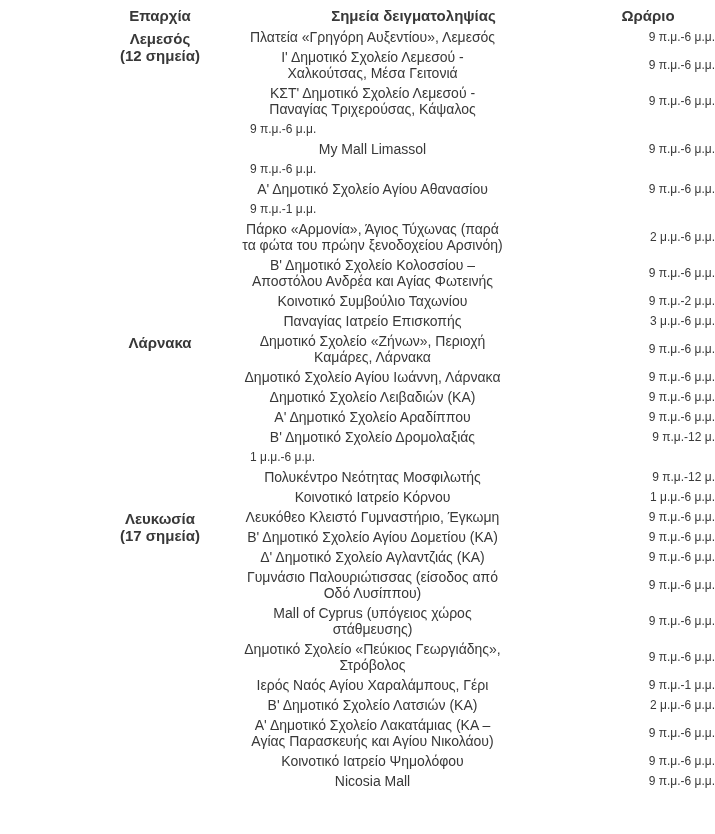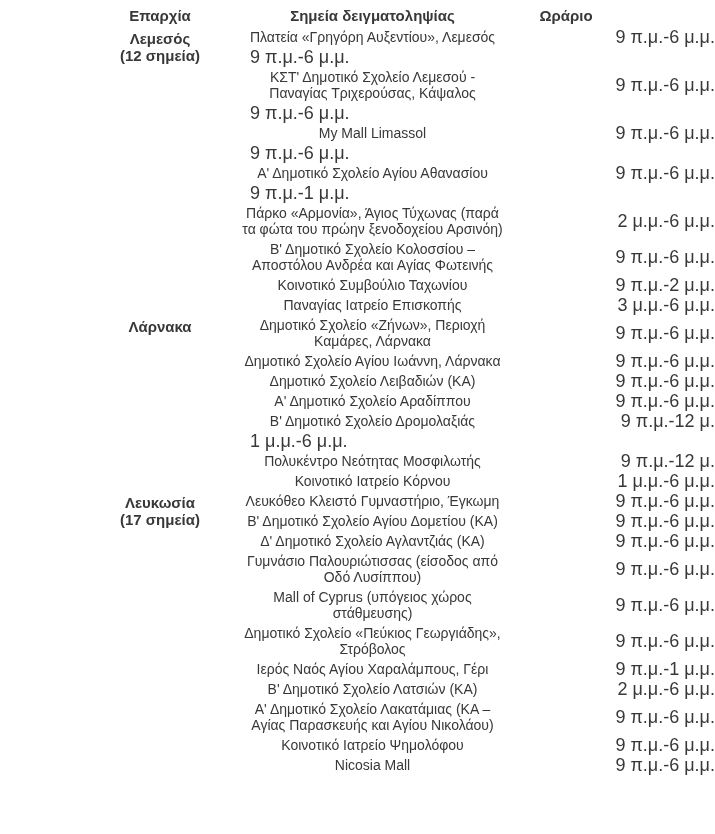--- a/index.html
+++ b/index.html
@@ -18,20 +18,21 @@
     padding-top: 7px;
     overflow: hidden;
   }
   .header-row {
     display: flex;
     margin-left: 80px;
     font-weight: 700;
     font-size: 15px;
     line-height: 18px;
     margin-bottom: 2px;
+    gap: 41px;
   }
   .header-province {
     width: 160px;
     flex-shrink: 0;
     text-align: center;
   }
   .header-points {
     width: 265px;
     flex-shrink: 0;
     text-align: center;
@@ -67,21 +68,21 @@
   }
   .point-cell {
     width: 265px;
     flex-shrink: 0;
     text-align: center;
     font-size: 14px;
     line-height: 16px;
   }
   .hours-cell {
     padding-left: 10px;
-    font-size: 18px;
+    font-size: 12px;
     line-height: 16px;
     white-space: nowrap;
     text-align: left;
   }
 </style>
 </head>
 <body>
 
 <div class="page">
 
@@ -95,20 +96,21 @@
     <div class="province-cell">
       <div>Λεμεσός</div>
       <div>(12 σημεία)</div>
     </div>
     <div class="rows">
       <div class="row">
         <div class="point-cell">Πλατεία «Γρηγόρη Αυξεντίου», Λεμεσός</div>
         <div class="hours-cell">9 π.μ.-6 μ.μ.</div>
       </div>
       <div class="row">
+        <div class="point-cell">Ι' Δημοτικό Σχολείο Λεμεσού - Χαλκούτσας, Μέσα Γειτονιά</div>
         <div class="hours-cell">9 π.μ.-6 μ.μ.</div>
       </div>
       <div class="row">
         <div class="point-cell">ΚΣΤ' Δημοτικό Σχολείο Λεμεσού - Παναγίας Τριχερούσας, Κάψαλος</div>
         <div class="hours-cell">9 π.μ.-6 μ.μ.</div>
       </div>
       <div class="row">
         <div class="hours-cell">9 π.μ.-6 μ.μ.</div>
       </div>
       <div class="row">

